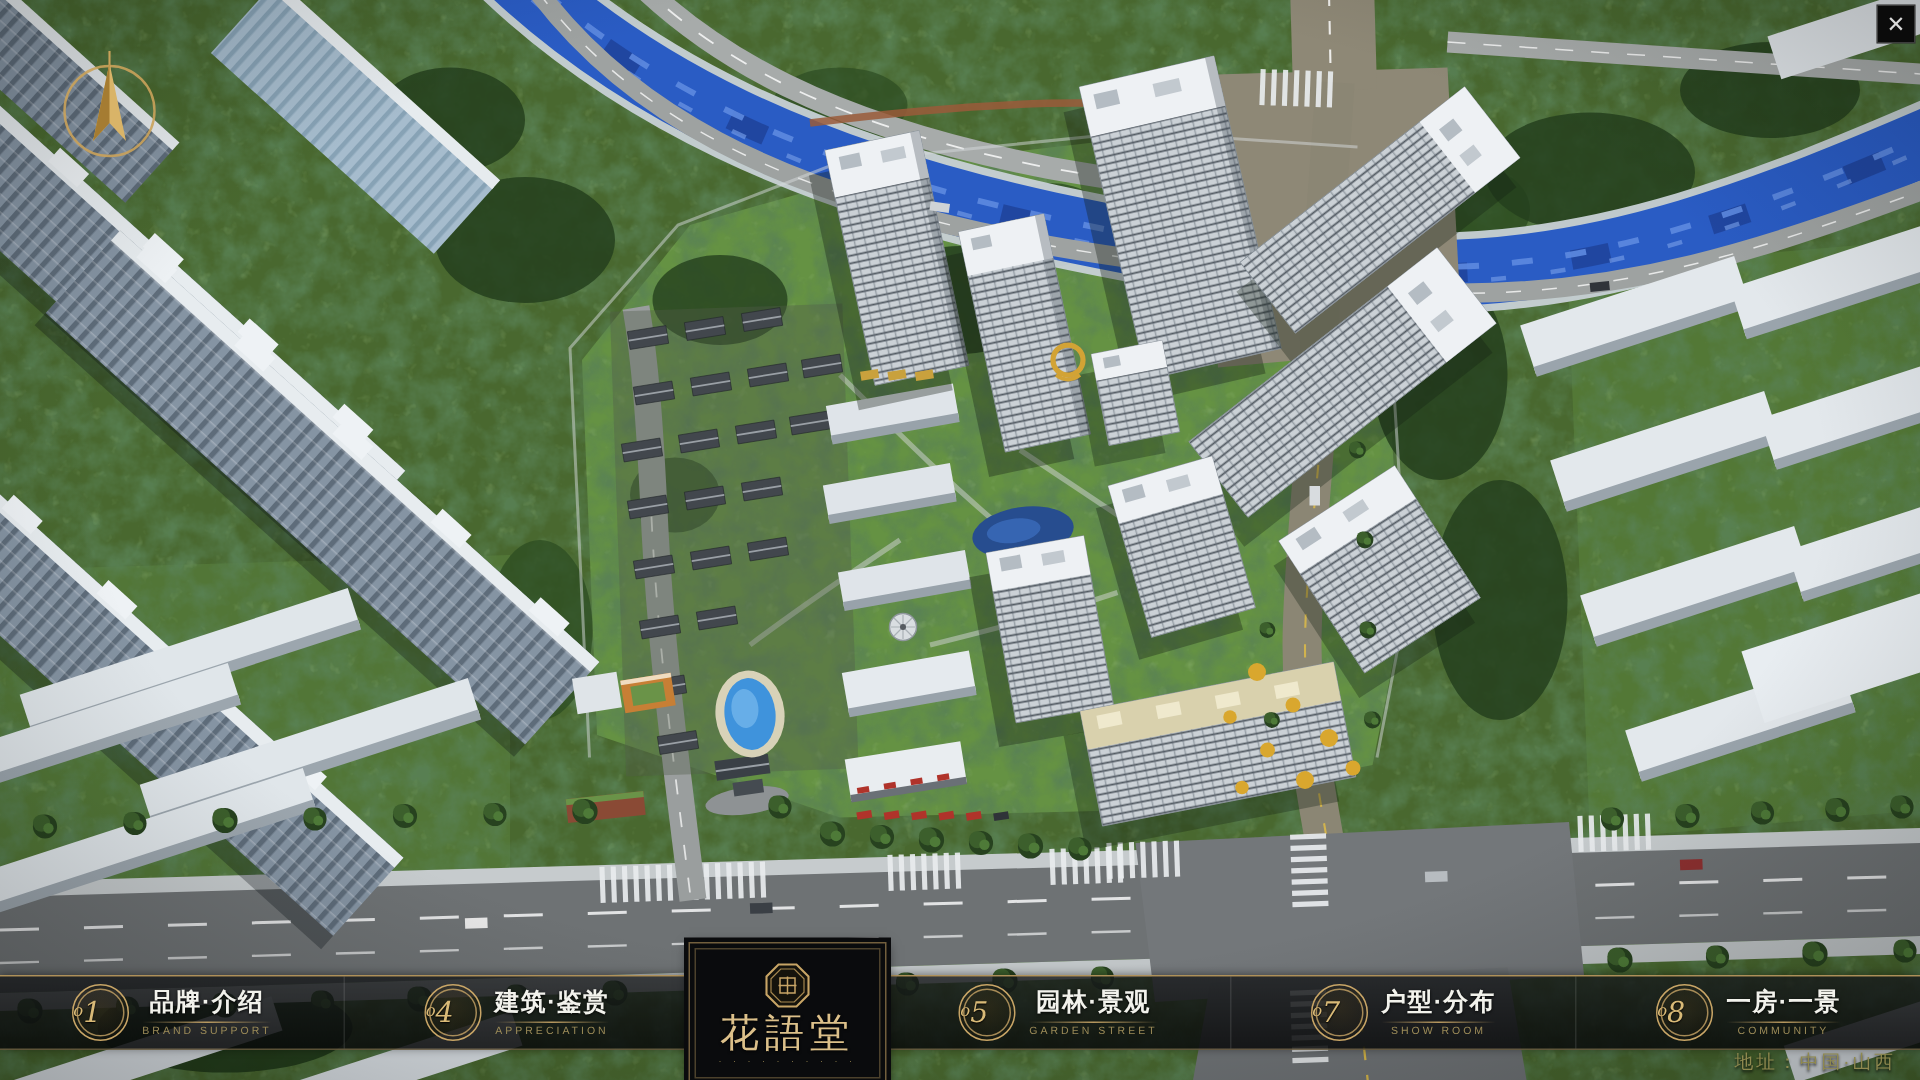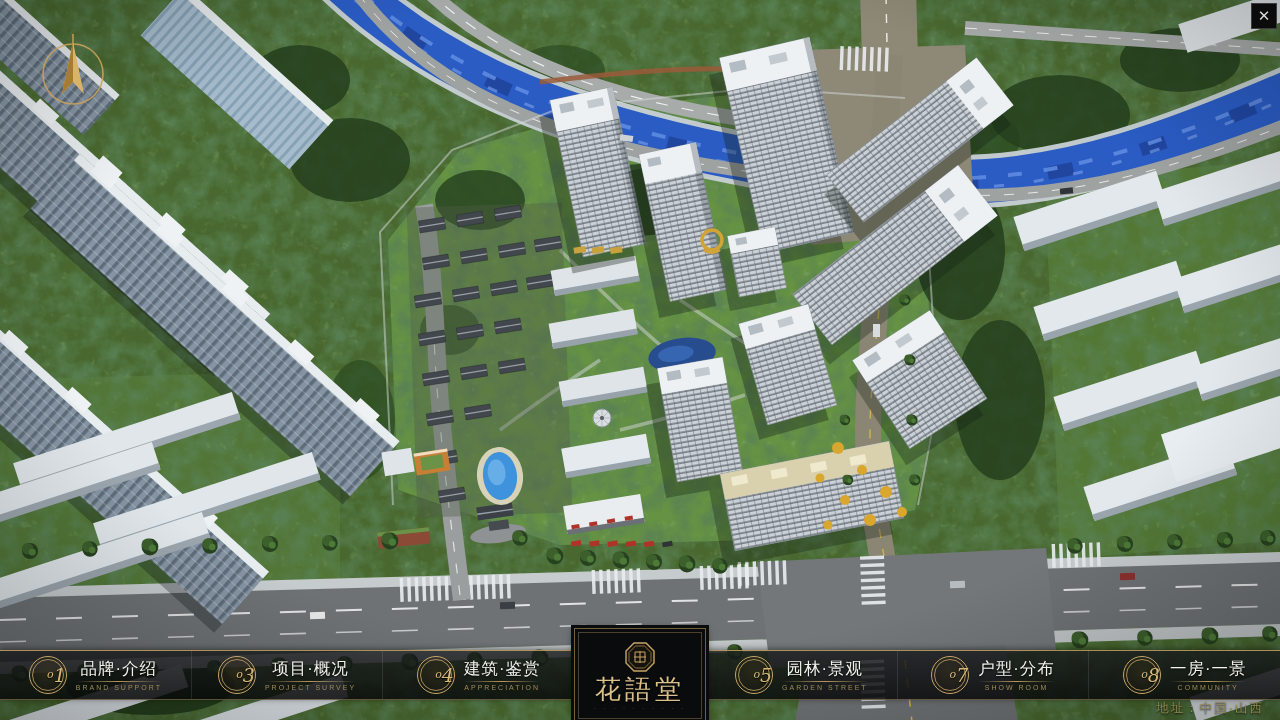--- a/index.html
+++ b/index.html
@@ -18,28 +18,28 @@
   
   .menubar{position:absolute;left:0;right:0;top:650px;height:48px;display:flex;z-index:4;
     background:linear-gradient(180deg,rgba(22,24,26,.80),rgba(8,9,10,.86));
     border-top:1px solid rgba(201,166,102,.85);
     border-bottom:1px solid rgba(201,166,102,.38);
     box-shadow:0 -1px 6px rgba(0,0,0,.45);}
   .menu-item{flex:1;display:flex;align-items:center;justify-content:center;gap:9px;cursor:pointer;
     border-right:1px solid rgba(255,255,255,.10);}
   .menu-item.no-sep{border-right:none;}
   .badge{width:36px;height:36px;border-radius:50%;border:1px solid #c8a566;flex:0 0 auto;
-    display:flex;align-items:center;justify-content:flex-end;position:relative;
+    display:flex;align-items:center;justify-content:flex-start;position:relative;
     background:radial-gradient(circle at 50% 40%,rgba(60,50,25,.45),rgba(0,0,0,.1));}
   .badge::before{content:"";position:absolute;inset:2px;border-radius:50%;border:1px solid rgba(200,165,102,.8);}
   .num{display:block;font-family:"DejaVu Serif",serif;font-style:italic;font-size:19px;
     color:#d9ba77;text-shadow:0 1px 1px #000;line-height:1;}
   .num::first-letter{font-size:11px;vertical-align:4px;}
   .labels{display:flex;flex-direction:column;align-items:center;}
-  .zh{font-size:16.5px;font-weight:normal;color:#f2f2ec;letter-spacing:1px;white-space:nowrap;
+  .zh{font-size:16.5px;font-weight:bold;color:#f2f2ec;letter-spacing:1px;white-space:nowrap;
     text-shadow:0 1px 2px rgba(0,0,0,.9);line-height:1.1;}
   .rule{align-self:stretch;height:1px;margin-top:3px;
     background:linear-gradient(90deg,rgba(200,165,102,0),rgba(200,165,102,.9),rgba(200,165,102,0));}
   .en{font-size:7px;color:#9c8b58;letter-spacing:2px;margin-top:2px;white-space:nowrap;}
 
   
   .plaque{flex:0 0 130px;margin-top:-23px;height:93px;background:#0a0b0d;z-index:5;cursor:pointer;
     border:1px solid rgba(201,166,102,.55);box-shadow:0 0 0 3px #0a0b0d,0 2px 8px rgba(0,0,0,.7);
     display:flex;flex-direction:column;align-items:center;justify-content:center;position:relative;}
   .plaque::before{content:"";position:absolute;inset:3px;border:1px solid rgba(201,166,102,.35);pointer-events:none;}
@@ -633,30 +633,20 @@
           <span class="num">o1</span>
         </div>
       <div class="labels">
         <div class="zh">品牌·介绍</div>
         <div class="rule"></div>
         <div class="en">BRAND SUPPORT</div>
       </div>
     </div>
 
 
-    <div class="menu-item">
-      <div class="badge">
-          <span class="num">o3</span>
-        </div>
-      <div class="labels">
-        <div class="zh">项目·概况</div>
-        <div class="rule"></div>
-        <div class="en">PROJECT SURVEY</div>
-      </div>
-    </div>
 
     <div class="menu-item no-sep">
       <div class="badge">
           <span class="num">o4</span>
         </div>
       <div class="labels">
         <div class="zh">建筑·鉴赏</div>
         <div class="rule"></div>
         <div class="en">APPRECIATION</div>
       </div>

